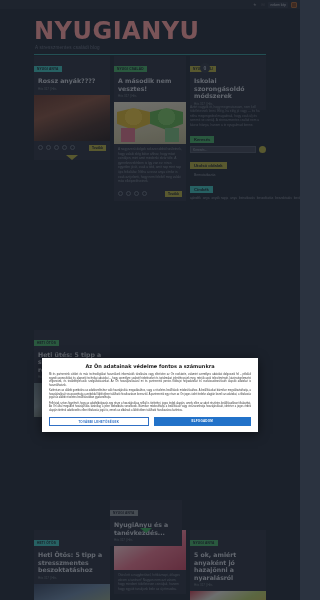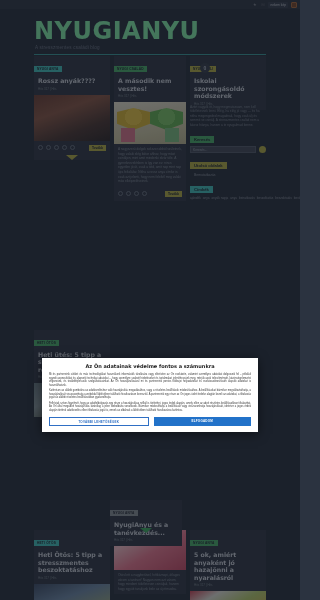--- a/index.html
+++ b/index.html
@@ -23,21 +23,21 @@
     font-size:3.2px; color:#c2c8d2; line-height:6px; padding:0 2px;
     display:flex; align-items:center; gap:1px;
   }
   .tb-sq { width:6px; height:6px; background:#7a4a2e; border:.5px solid #a86a3e; border-radius:1px; }
 
   
   .site-head { position:absolute; top:18px; left:0; width:300px; }
   .brand {
     margin-left:34px;
     font-size:24px; font-weight:bold; letter-spacing:.5px;
-    color:#86efac; font-family:"DejaVu Sans", sans-serif;
+    color:#fca5a5; font-family:"DejaVu Sans", sans-serif;
     line-height:26px;
   }
   .tagline { margin-left:35px; font-size:4.6px; color:#6f7a8b; letter-spacing:.2px; margin-top:1px;}
   .head-rule { margin:4px 34px 0 34px; height:1px; background:#3d9b9b; }
 
   
   .columns { position:absolute; top:56px; left:34px; width:232px; display:flex; gap:4px; }
   .col { display:flex; flex-direction:column; gap:5px; }
   .col-a { width:76px; }
   .col-b { width:72px; }

